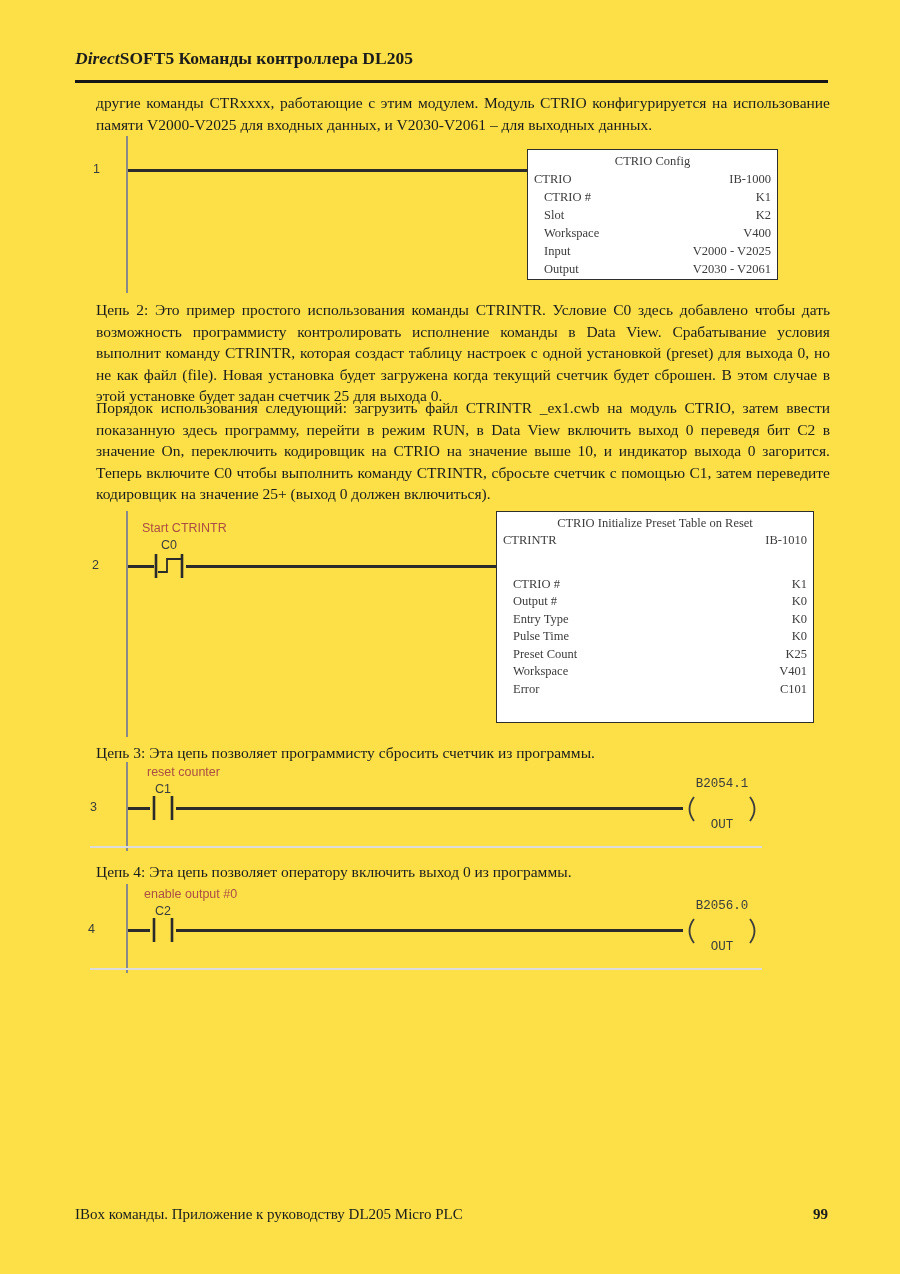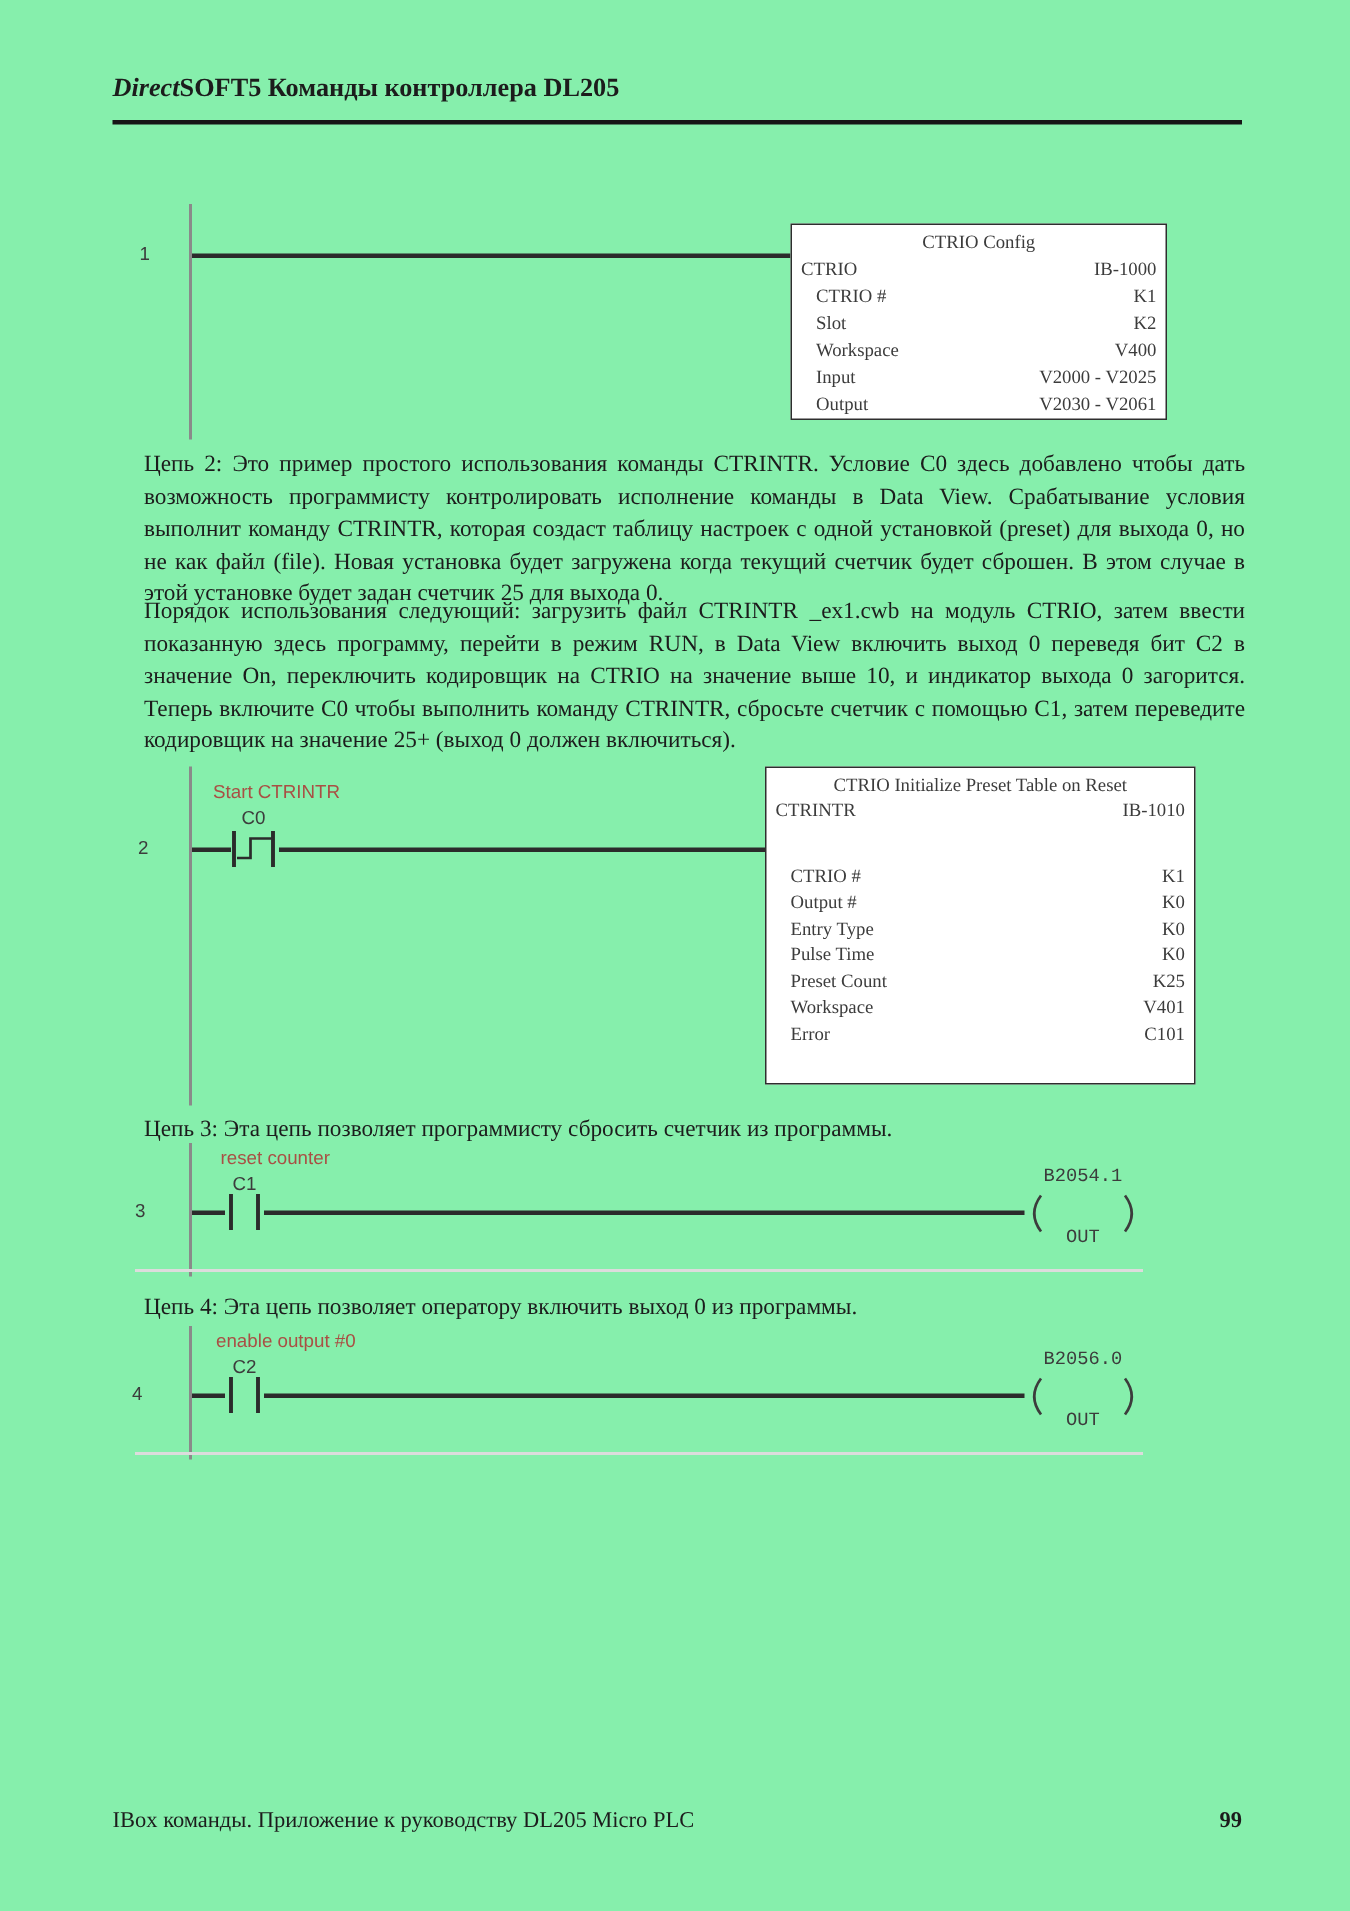--- a/index.html
+++ b/index.html
@@ -1,17 +1,17 @@
 <!DOCTYPE html>
 <html><head>
 <meta charset="utf-8">
 <style>
   html,body{margin:0;padding:0;background:#ffffff;}
   .page{
-    position:relative;width:900px;height:1274px;background:#86efac;
+    position:relative;width:900px;height:1274px;background:#fde047;
     font-family:"Liberation Serif",serif;color:#1c1c1c;overflow:hidden;
   }
   .abs{position:absolute;}
   
   .header-title{left:75px;top:48px;font-size:17.5px;font-weight:bold;white-space:nowrap;}
   .header-title .it{font-style:italic;}
   .header-rule{left:75px;top:80px;width:753px;height:2.5px;background:#161616;}
   
   .para{left:96px;width:734px;text-align:justify;font-size:15.5px;line-height:21.5px;}
   
@@ -44,20 +44,21 @@
 </head>
 <body>
 
 <div class="page">
 
   <div class="abs header-title">
     <span class="it">Direct</span><span>SOFT5 Команды контроллера DL205</span>
   </div>
   <div class="abs header-rule"></div>
 
+  <div class="abs para" style="top:92px;">другие команды CTRxxxx, работающие с этим модулем. Модуль CTRIO конфигурируется на использование памяти V2000-V2025 для входных данных, и V2030-V2061 – для выходных данных.</div>
 
   <div class="abs rail" style="left:126px;top:136px;height:157px;"></div>
   <div class="abs rung-number" style="left:78px;top:162px;">1</div>
   <div class="abs wire" style="left:128px;top:169px;width:399px;"></div>
   <div class="abs ibox" style="left:527px;top:149px;width:251px;height:131px;">
     <div class="box-title">CTRIO Config</div>
     <div class="box-row">
         <span>CTRIO</span>
         <span>IB-1000</span>
       </div>
@@ -90,21 +91,21 @@
   <div class="abs comment" style="left:142px;top:521px;color:#a94f44;">Start CTRINTR</div>
   <div class="abs contact-name" style="left:147px;top:538px;">C0</div>
   <div class="abs rung-number" style="left:77px;top:558px;">2</div>
   <div class="abs wire" style="left:128px;top:565px;width:26px;"></div>
   <svg class="abs" style="left:152px;top:551px;" width="34" height="30" viewBox="0 0 34 30">
     <line x1="4" y1="3" x2="4" y2="27" stroke="#2b2b2b" stroke-width="2.6"></line>
     <line x1="30" y1="3" x2="30" y2="27" stroke="#2b2b2b" stroke-width="2.6"></line>
     <polyline points="6,21 15,21 15,8 29,8" fill="none" stroke="#2b2b2b" stroke-width="1.8"></polyline>
   </svg>
   <div class="abs wire" style="left:186px;top:565px;width:324px;"></div>
-  <div class="abs ibox box2" style="left:510px;top:511px;width:287px;height:212px;">
+  <div class="abs ibox box2" style="left:496px;top:511px;width:318px;height:212px;">
     <div class="box-title">CTRIO Initialize Preset Table on Reset</div>
     <div class="box-row">
         <span>CTRINTR</span>
         <span>IB-1010</span>
       </div>
     <div class="spacer"></div>
     <div class="box-row indent">
         <span>CTRIO #</span>
         <span>K1</span>
       </div>

